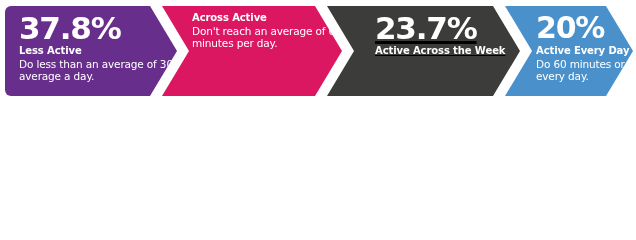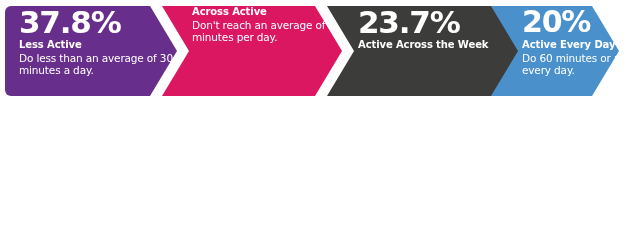--- a/index.html
+++ b/index.html
@@ -29,20 +29,21 @@
     inset: 0;
     width: 100%;
     height: 100%;
   }
   .panel-content {
     position: absolute;
     top: 0;
     left: 0;
     height: 100%;
     box-sizing: border-box;
+    padding-top: 6px;
   }
   .pct {
     font-family: "DejaVu Sans", sans-serif;
     font-weight: bold;
     font-size: 31px;
     line-height: 32px;
     color: #ffffff;
     letter-spacing: -1.2px;
     margin: 0 0 1px 0;
     white-space: nowrap;
@@ -67,40 +68,40 @@
     letter-spacing: -0.15px;
   }
   .desc span { display: block; white-space: nowrap; }
 
   
   #panel-1 { left: 5px;   width: 172px; }
   #panel-1 .panel-content { left: 14px; width: 140px; }
   #panel-2 { left: 162px; width: 180px; }
   #panel-2 .panel-content { left: 30px; width: 142px; }
   #panel-3 { left: 327px; width: 193px; }
-  #panel-3 .panel-content { left: 31px; width: 152px; }
-  #panel-4 { left: 491px; width: 128px; }
+  #panel-3 .panel-content { left: 48px; width: 152px; text-decoration: underline; }
+  #panel-4 { left: 505px; width: 128px; }
   #panel-4 .panel-content { left: 31px; width: 110px; }
   #panel-4 .pct { font-size: 30px; }
 </style>
 </head>
 <body>
 
 <div id="infographic">
 
   <div class="panel" id="panel-1">
     <svg class="panel-shape" viewBox="0 0 172 90" preserveAspectRatio="none">
       <path d="M6,0 H145 L172,45 L145,90 H6 A6,6 0 0 1 0,84 V6 A6,6 0 0 1 6,0 Z" fill="#682E8C"></path>
     </svg>
     <div class="panel-content">
       <p class="pct">37.8%</p>
       <p class="heading">Less Active</p>
       <p class="desc">
         <span>Do less than an average of 30</span>
-        <span>minutes a day.</span>
+        <span>average a day.</span>
       </p>
     </div>
   </div>
 
   <div class="panel" id="panel-2">
     <svg class="panel-shape" viewBox="0 0 180 90" preserveAspectRatio="none">
       <path d="M0,0 H153 L180,45 L153,90 H0 L27,45 Z" fill="#DB1761"></path>
     </svg>
     <div class="panel-content">
       <p class="heading">Across Active</p>

